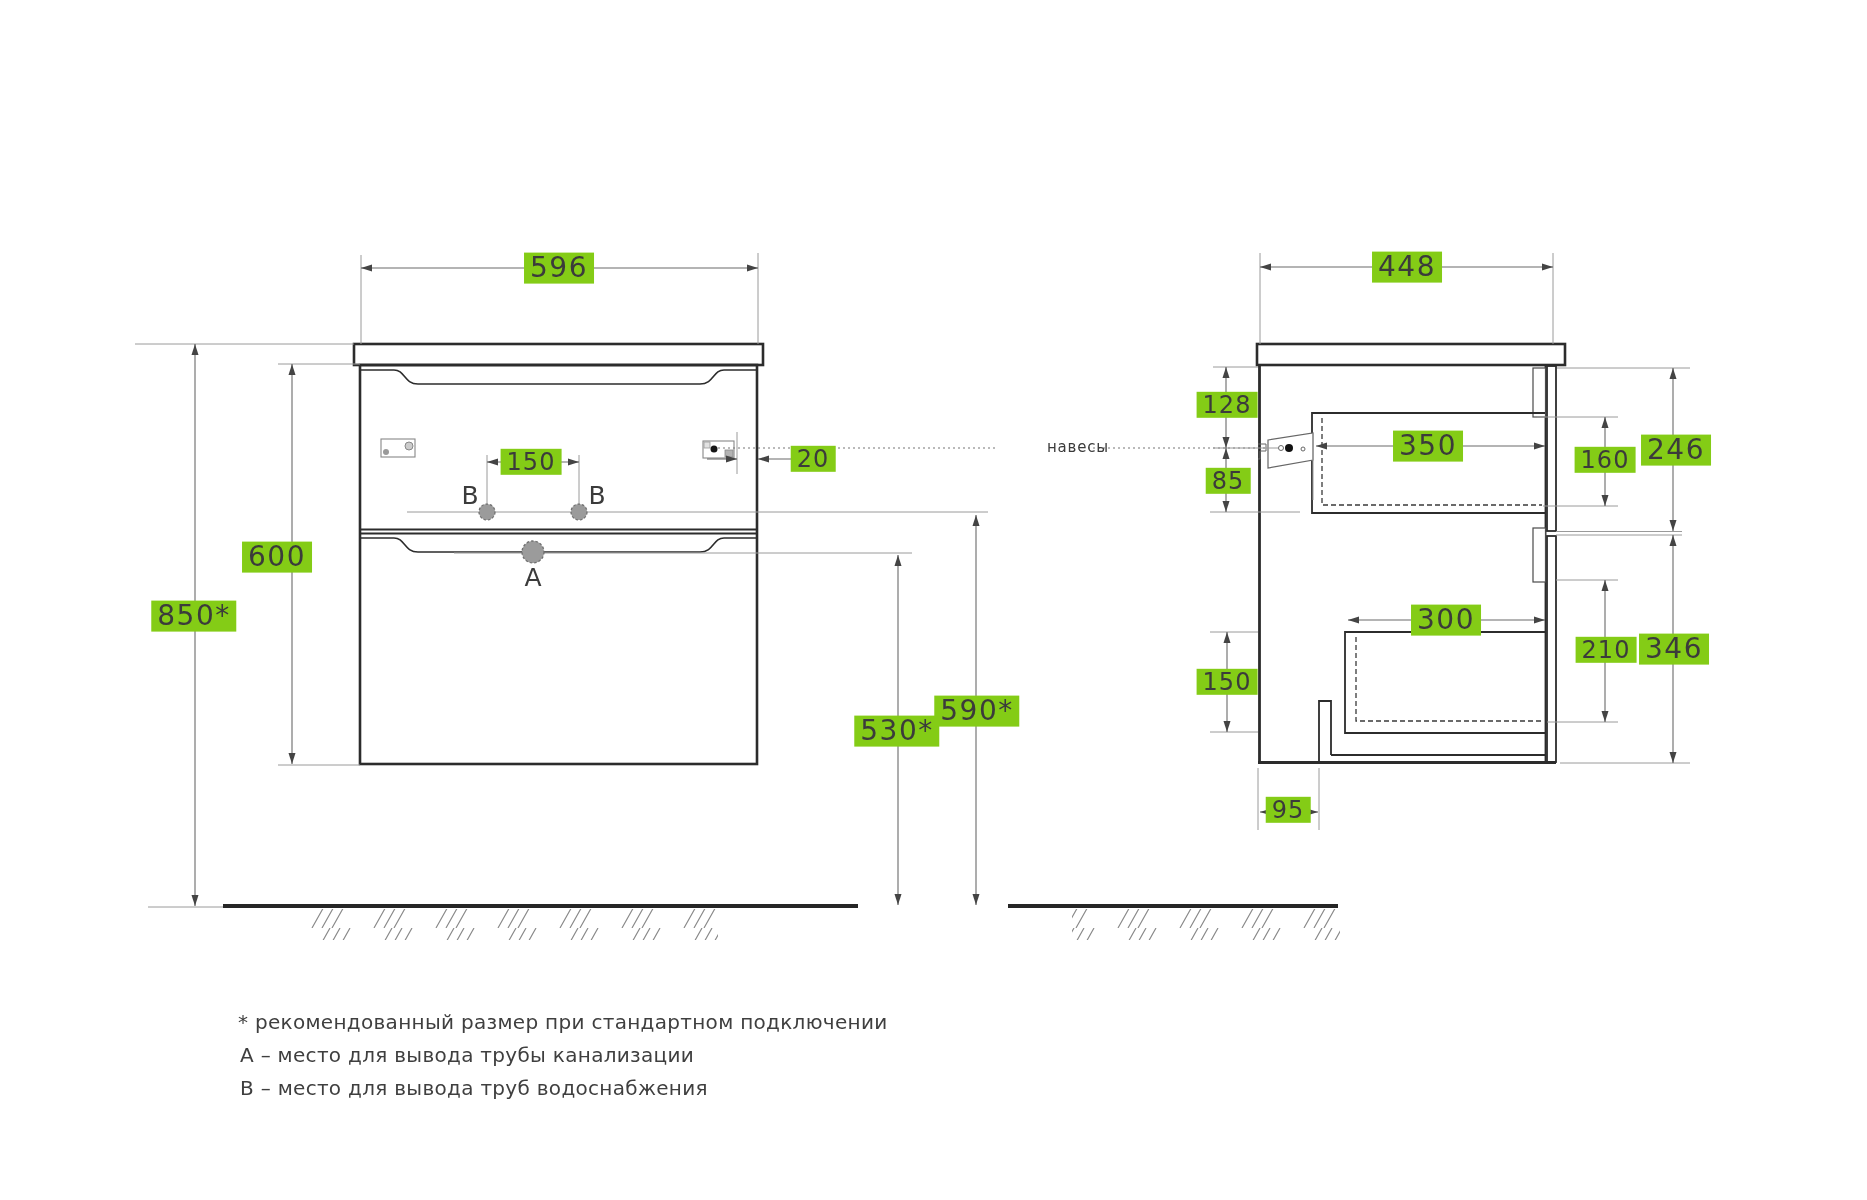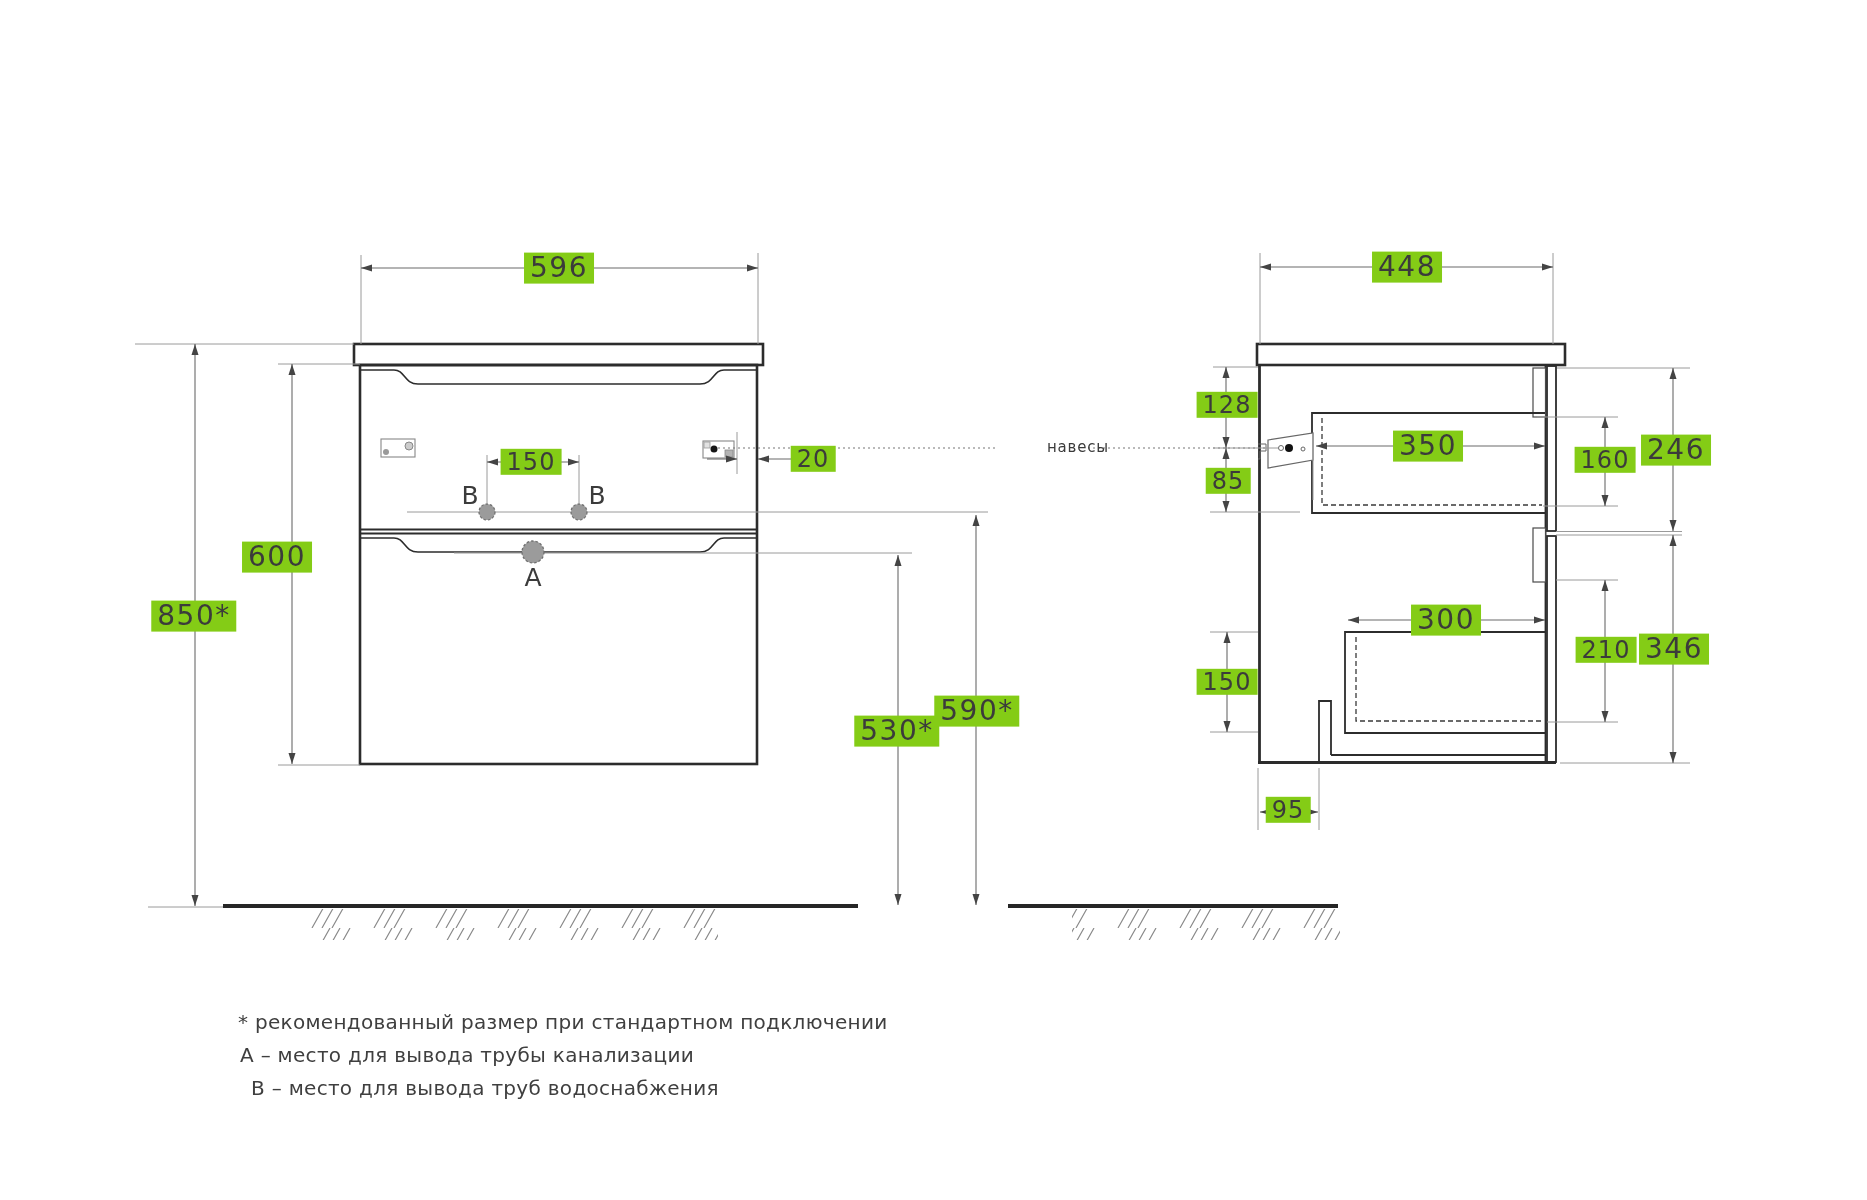--- a/index.html
+++ b/index.html
@@ -280,15 +280,15 @@
 <div class="lbl small" style="left:1605px;top:460px;">160</div>
 <div class="lbl" style="left:1676px;top:450px;">246</div>
 <div class="lbl" style="left:1446px;top:620px;">300</div>
 <div class="lbl small" style="left:1606px;top:650px;">210</div>
 <div class="lbl" style="left:1674px;top:649px;">346</div>
 <div class="lbl small" style="left:1227px;top:682px;">150</div>
 <div class="lbl small" style="left:1288px;top:810px;">95</div>
 
 <div class="note" style="left:238px;top:1010px;">* рекомендованный размер при стандартном подключении</div>
 <div class="note" style="left:240px;top:1043px;">А – место для вывода трубы канализации</div>
-<div class="note" style="left:240px;top:1076px;margin-left:11px;">В – место для вывода труб водоснабжения</div>
+<div class="note" style="left:240px;top:1076px;">В – место для вывода труб водоснабжения</div>
 
 </div>
 
 </body></html>

